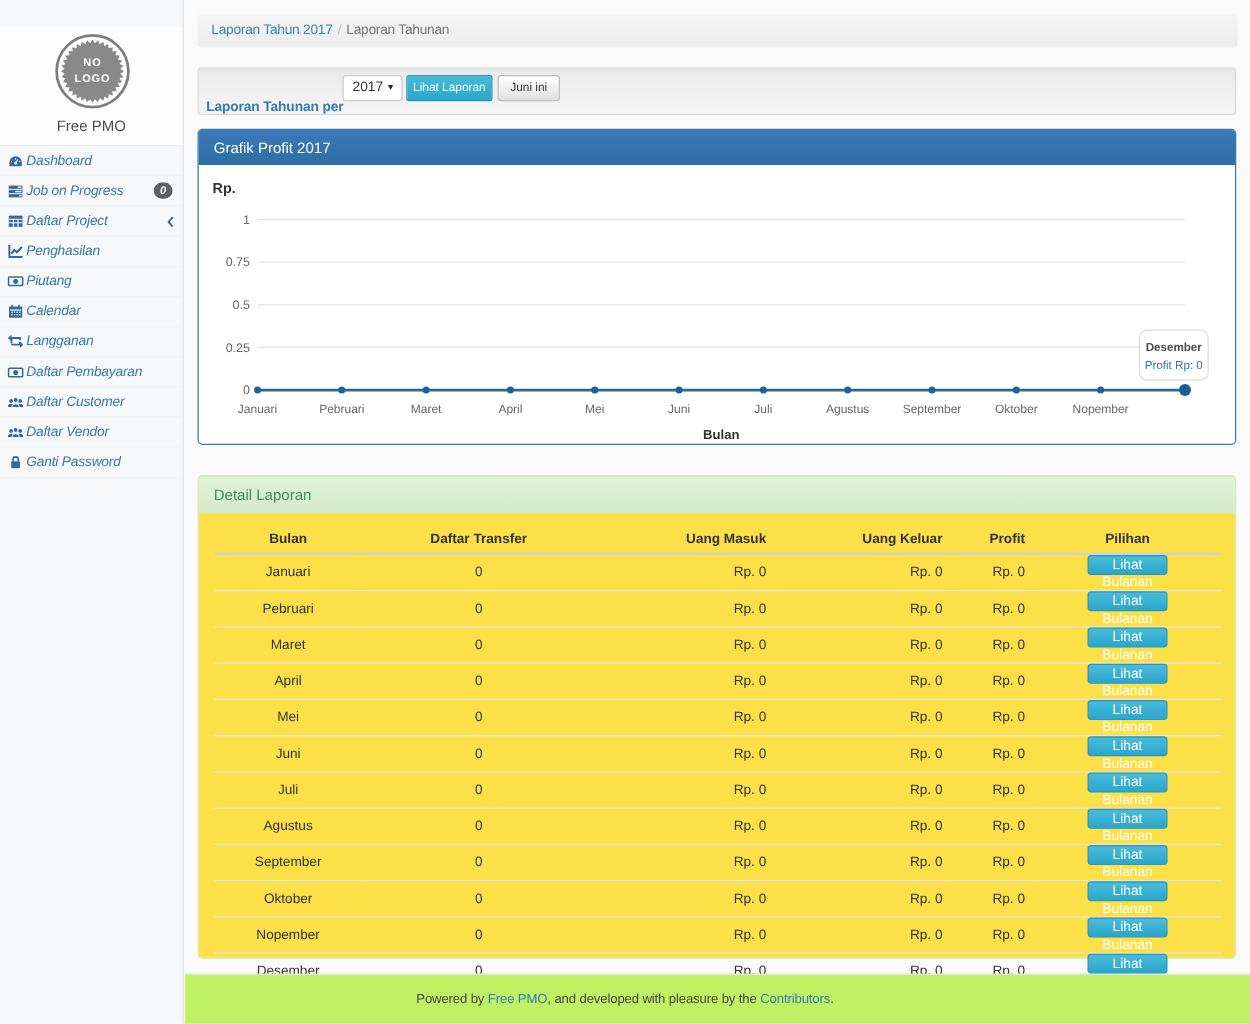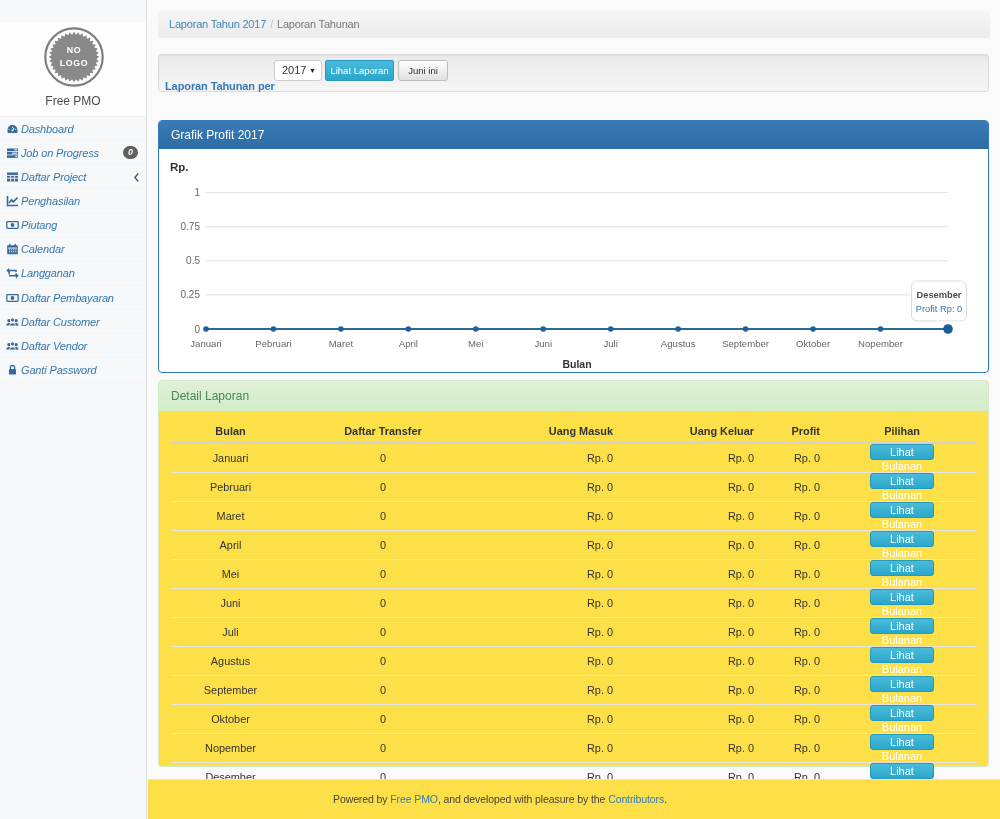--- a/index.html
+++ b/index.html
@@ -26,21 +26,21 @@
 
 #well { position:absolute; left:158px; top:54px; width:831px; height:38px; background:linear-gradient(#eaeaea,#f5f5f5); border:1px solid #dcdcdc; border-radius:3px; box-shadow:inset 0 1px 2px rgba(0,0,0,.05); }
 #well .lbl { position:absolute; left:6px; top:13px; font-size:11px; font-weight:bold; color:#337ab7; letter-spacing:-0.1px;margin-top:12px; }
 #well .sel { position:absolute; left:115px; top:5px; width:48px; height:21px; font-size:11px; border:1px solid #ccc; border-radius:3px; background:#fff; color:#333; padding-left:7px; line-height:19px; }
 #well .sel .car { position:absolute; right:5px; top:0px; font-size:7px; color:#222; line-height:19px; }
 .btn { position:absolute; top:5px; height:21px; border-radius:3px; font-size:9.5px; text-align:center; line-height:19px; }
 #btn-lihat { left:166px; width:69px; background:linear-gradient(#48bad9,#2aa7cc); border:1px solid #2798bd; color:#fff; border-radius:2px; }
 #btn-tahun { left:239px; width:50px; background:linear-gradient(#ffffff,#e0e0e0); border:1px solid #bdbdbd; color:#333; }
 
 
-#panel1 { position:absolute; left:158px; top:103px; width:831px; height:253px; background:#fff; border:1px solid #337ab7; border-radius:4px;margin-top:17px; }
+#panel1 { position:absolute; left:158px; top:103px; width:831px; height:253px; background:#fff; border:1px solid #337ab7; border-radius:4px; }
 #panel1 .hd { height:28px; background:linear-gradient(#3a7ab8,#2e6da4); border-radius:3px 3px 0 0; color:#fff; font-size:12px; line-height:28px; padding-left:12px; }
 #panel1 svg { display:block; }
 
 
 #panel2 { position:absolute; left:158px; top:380px; width:831px; height:387px; background:#fde047; border:1px solid #d6e9c6; border-radius:4px; }
 #panel2 .hd { height:30px; background:linear-gradient(#dff0d8,#d3ecca); border-bottom:1px solid #d6e9c6; border-radius:3px 3px 0 0; color:#468a54; font-size:12px; line-height:30px; padding-left:12px; }
 #panel2 .body { padding:0 12px; }
 table { width:806px; border-collapse:collapse; table-layout:fixed; font-size:10.9px; color:#333; }
 th { font-weight:bold; height:32px; border-bottom:2px solid #d2d2d2; vertical-align:bottom; padding-bottom:5px; }
 td { height:24.2px; border-top:1px solid #e4e4e4; vertical-align:middle; }
@@ -48,21 +48,21 @@
 .c1 { width:119px; text-align:center; }
 .c2 { width:186px; text-align:center; }
 .c3 { width:144px; text-align:right; padding-right:7px; }
 .c4 { width:141px; text-align:right; padding-right:7px; }
 .c5 { width:66px;  text-align:right; padding-right:7px; }
 .c6 { width:150px; text-align:center; }
 .btn-xs { display:inline-block; width:64px; height:15.5px; background:linear-gradient(#4bbbd9,#2aa7cc); border:1px solid #2798bd; border-radius:3px; color:#fff; font-size:11px; line-height:14px; text-align:center; }
 tr.total td { font-weight:bold; border-top:1px solid #e4e4e4; }
 
 
-#footer { position:absolute; left:148px; top:779px; width:852px; height:40px; background:#fde047; border-top:1px solid #e2e4e8; }
+#footer { position:absolute; left:148px; top:779px; width:852px; height:40px; background:#bef264; border-top:1px solid #e2e4e8; }
 #footer .in { width:704px; text-align:center; font-size:10.5px; letter-spacing:-0.1px; color:#444; margin-top:13px; }
 #footer a { color:#337ab7; }
 </style>
 </head>
 <body>
 
 <div id="sidebar">
   <div id="logo">
     <svg width="60" height="60" viewBox="0 0 60 60">
       <circle cx="30" cy="30" r="28.7" fill="none" stroke="#7e7e7e" stroke-width="2.2"></circle>

